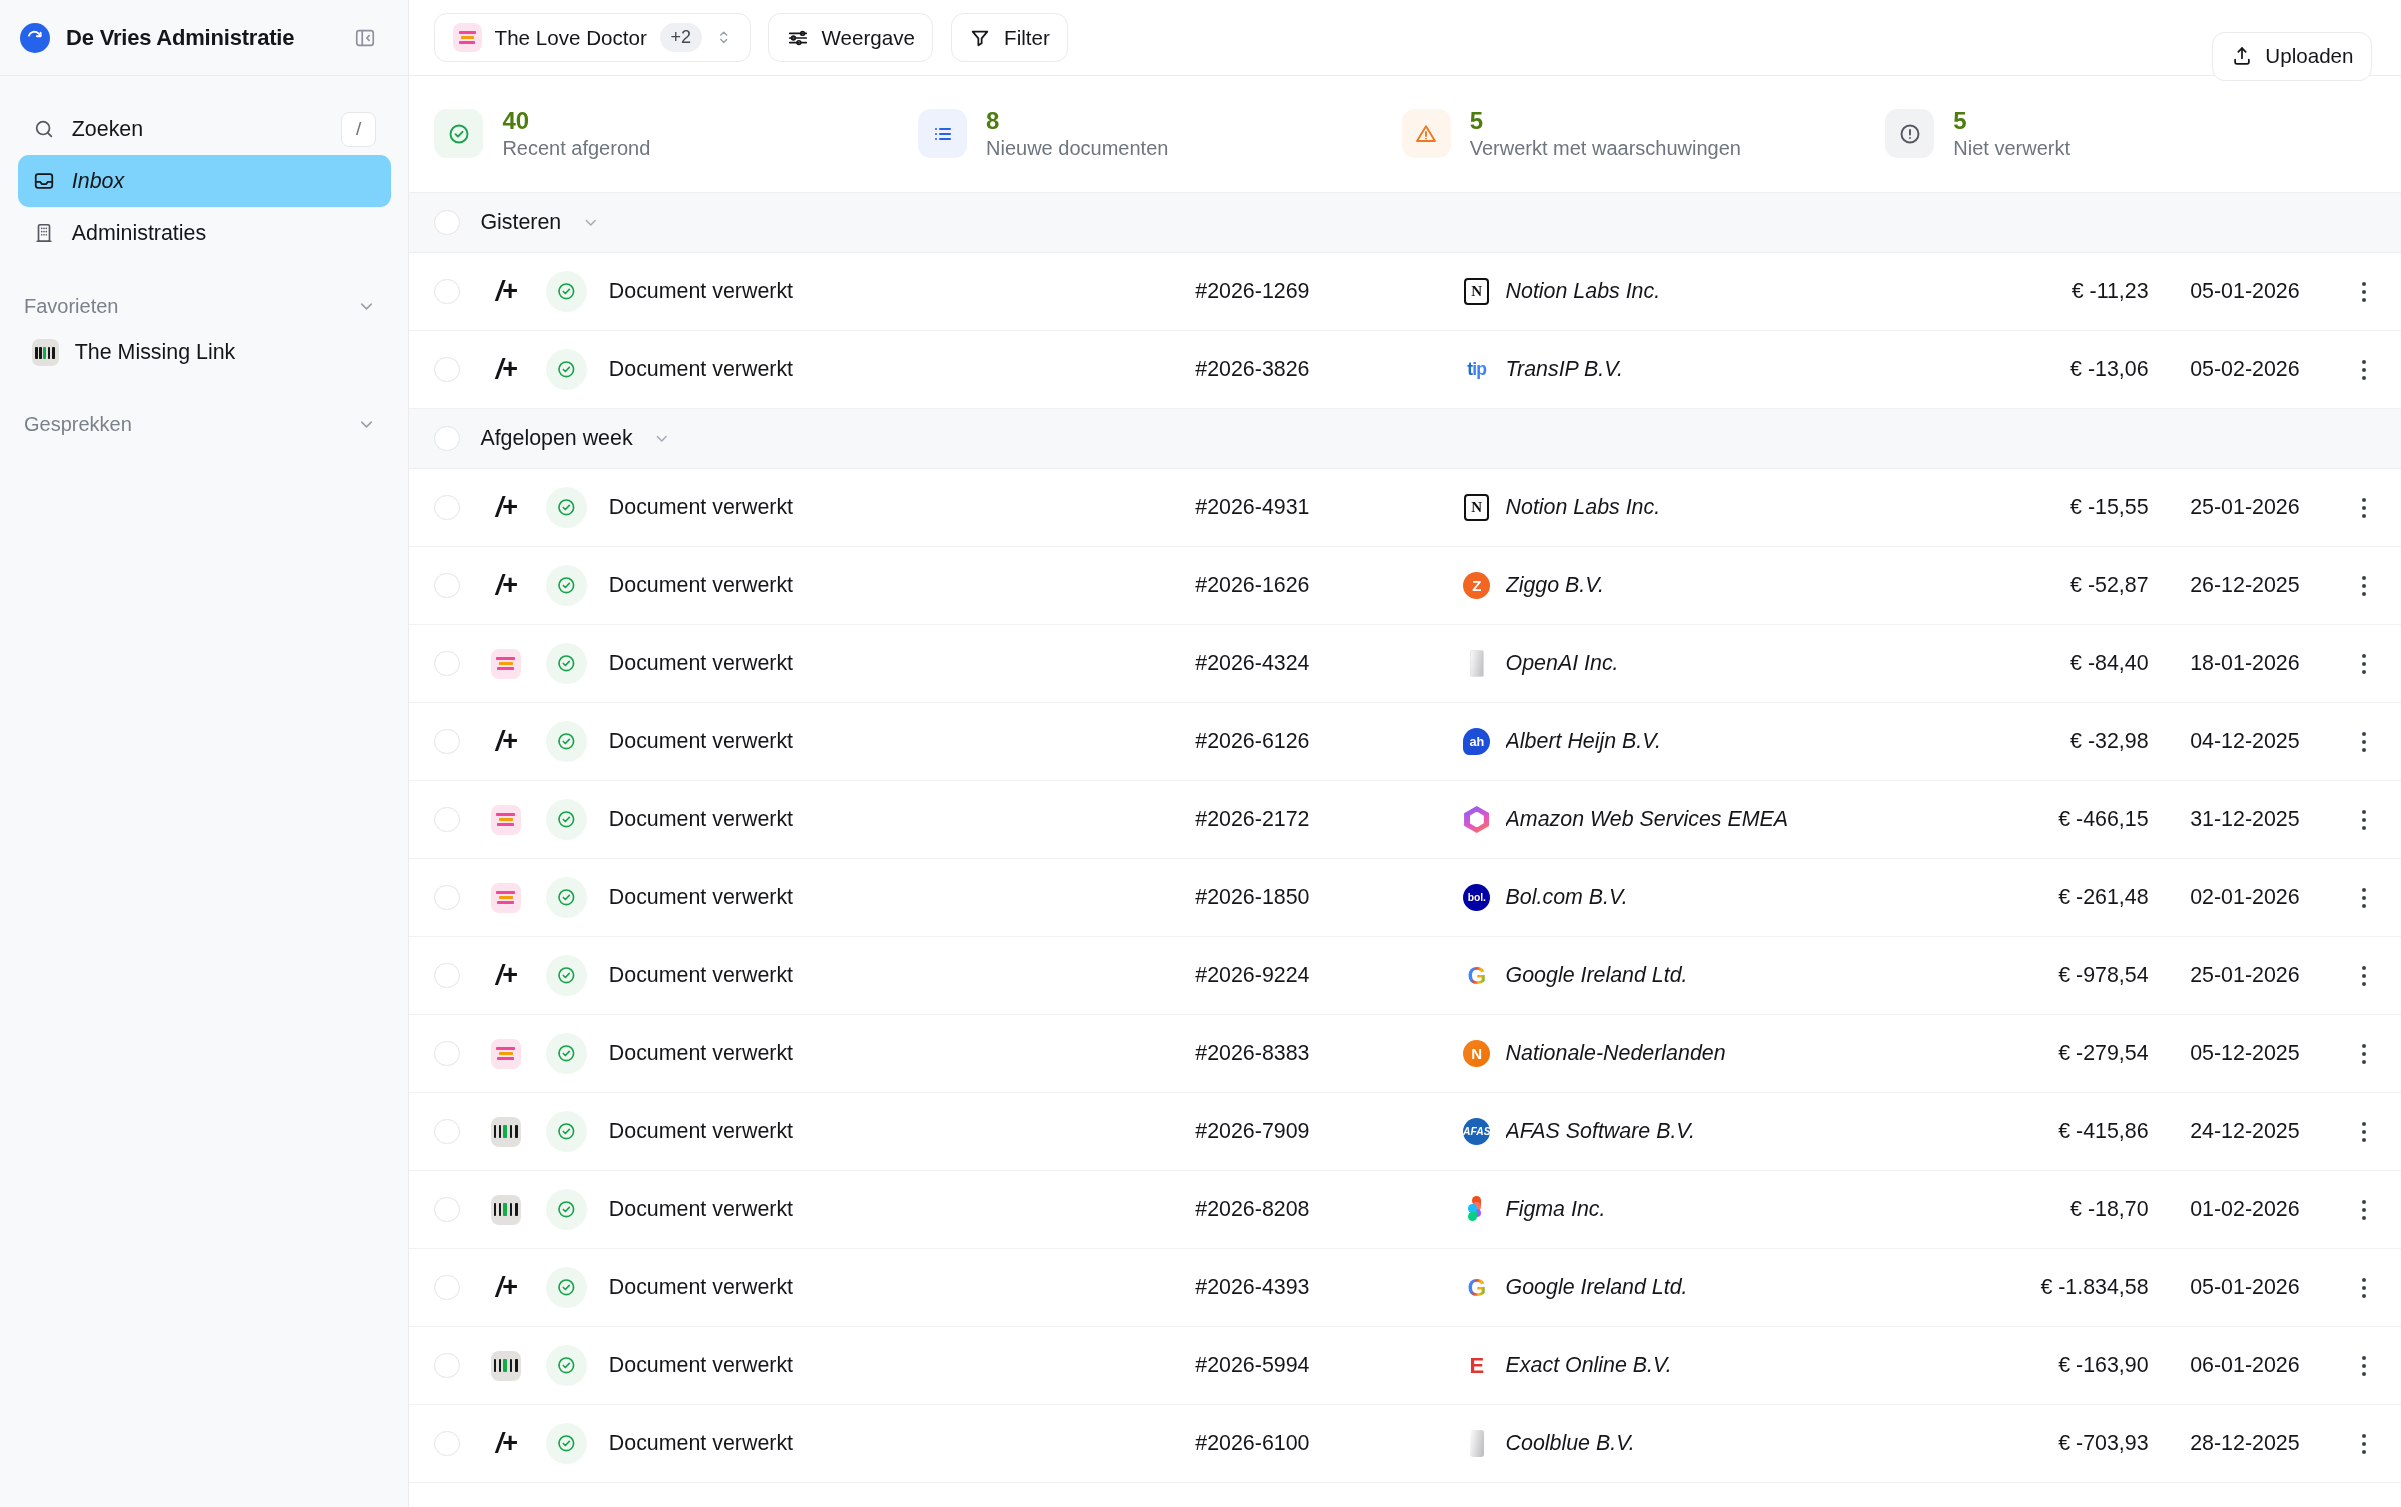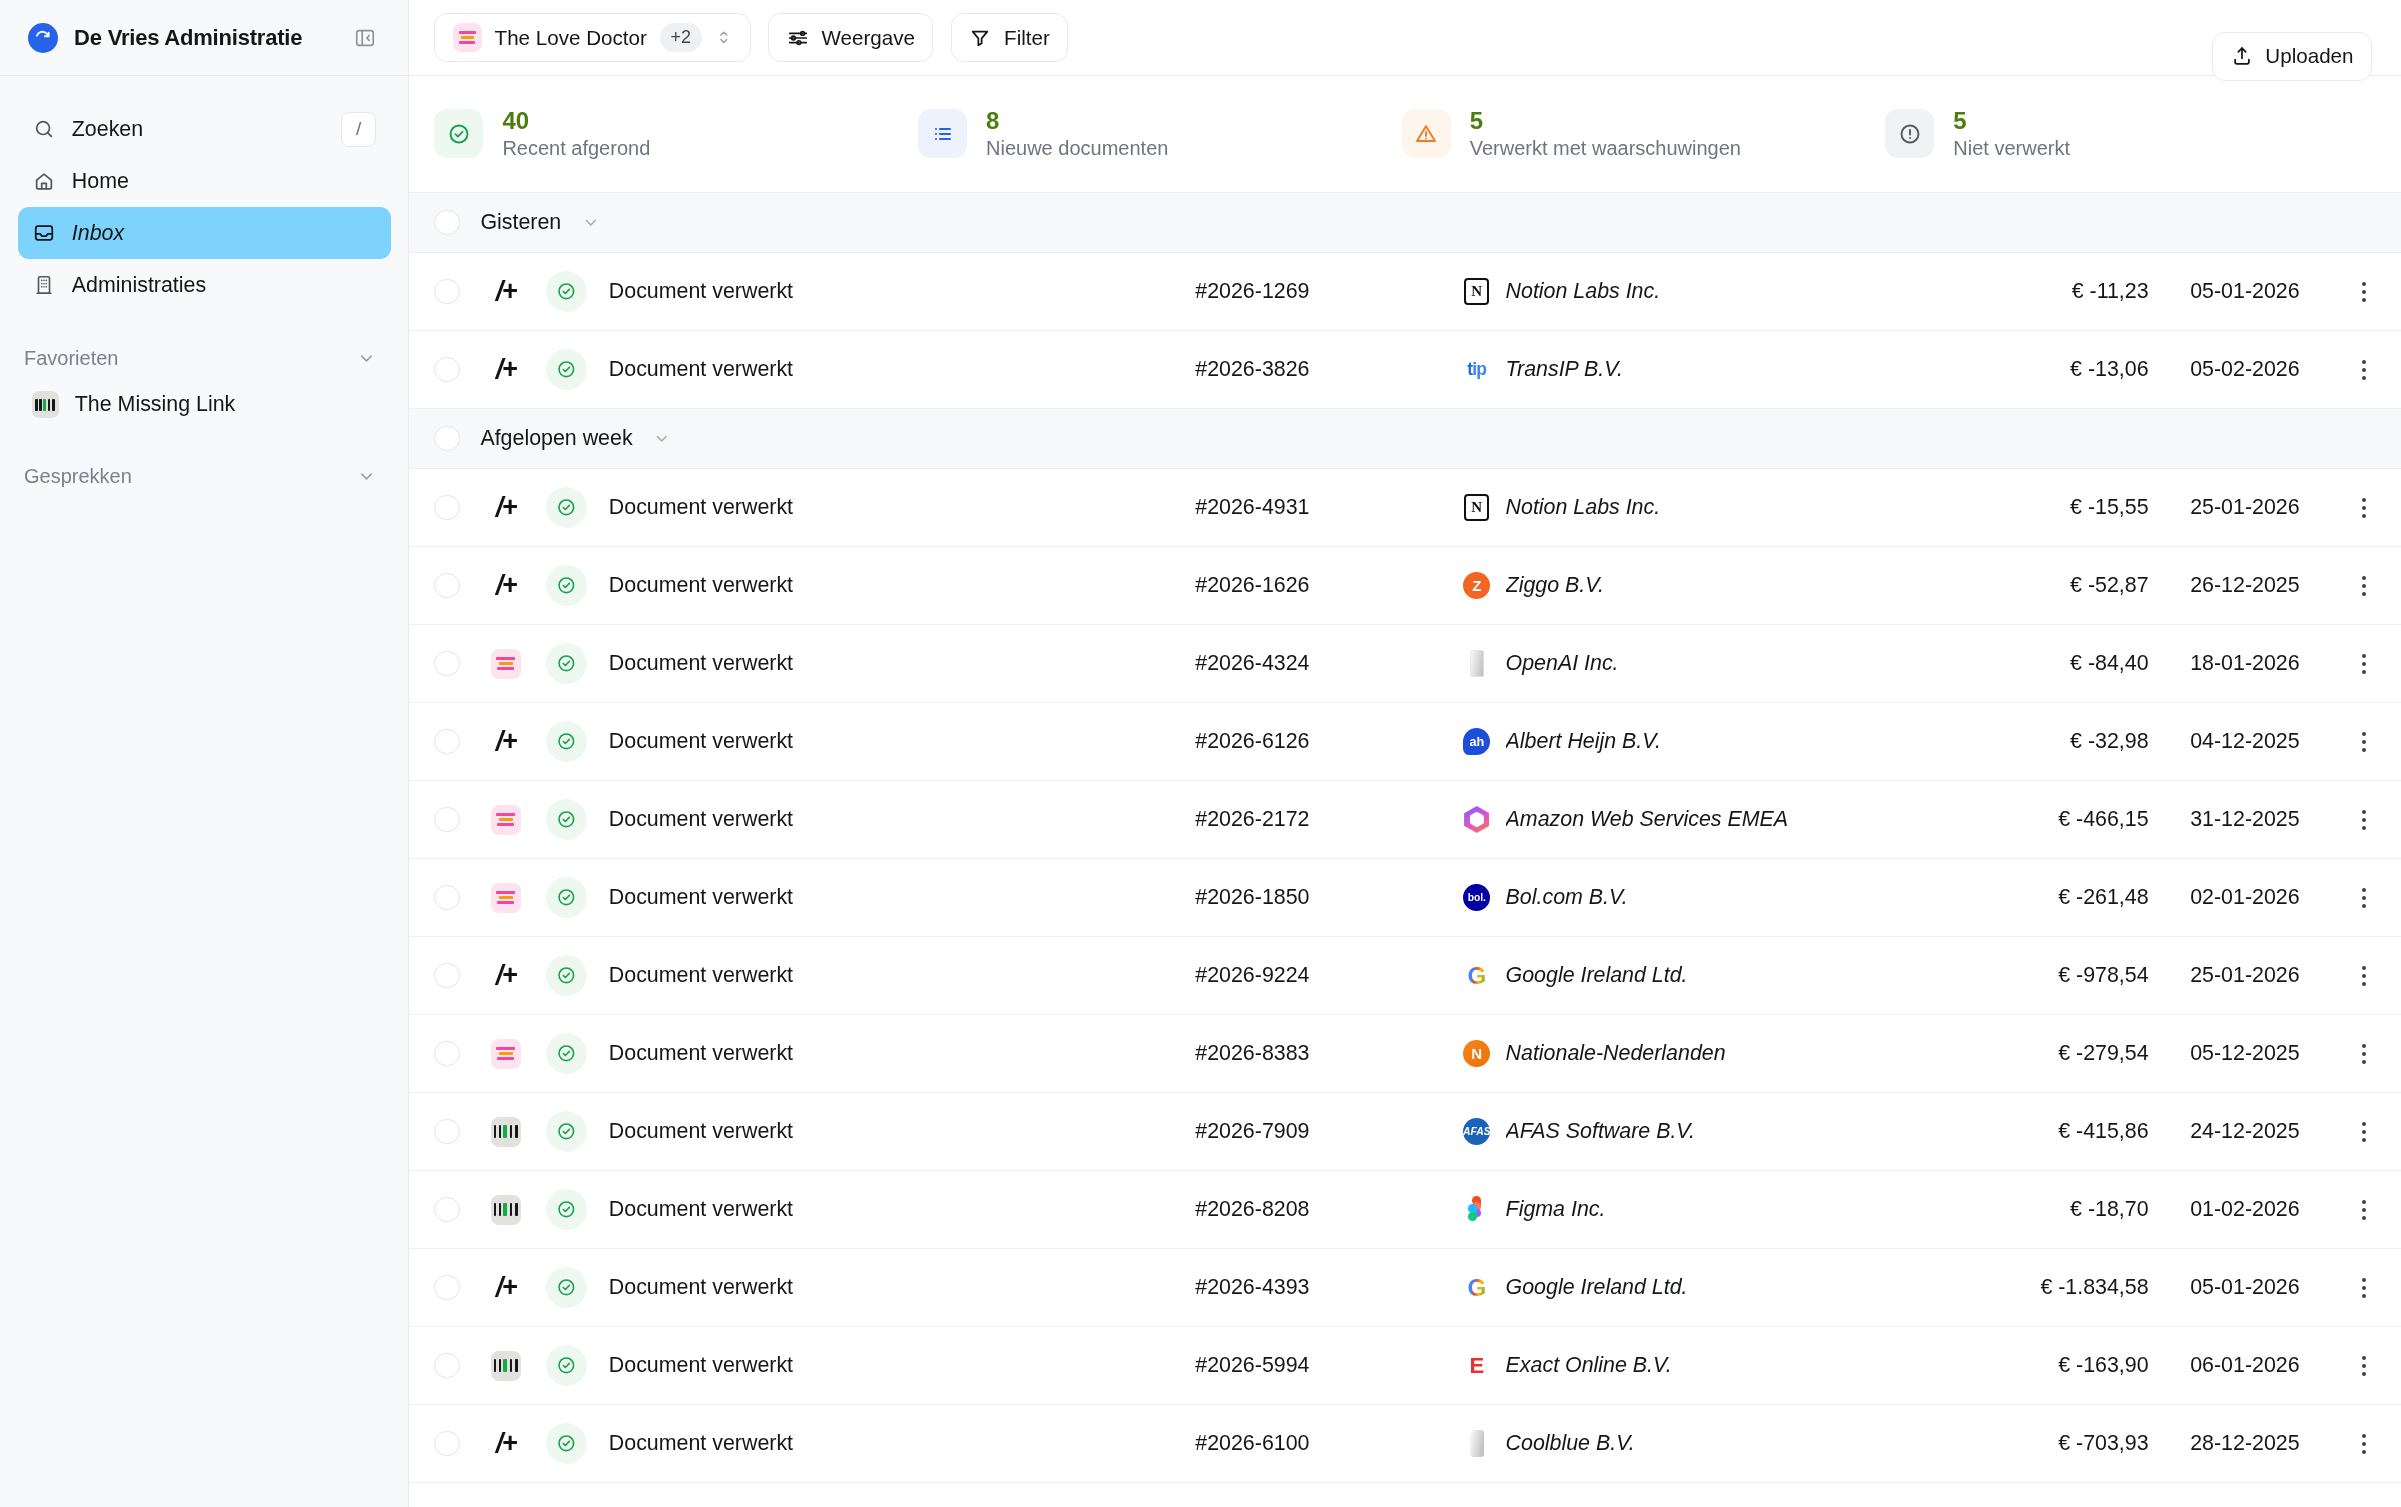--- a/index.html
+++ b/index.html
@@ -15,21 +15,21 @@
   
   .sidebar {
     width: 409px; flex: 0 0 409px; height: 100%;
     background: #f8f9fb;
     border-right: 1.6px solid #ececef;
     display: flex; flex-direction: column;
   }
   .sb-header {
     height: 76px; flex: 0 0 76px;
     display: flex; align-items: center;
-    padding: 0 27px 0 28px;
+    padding: 0 27px 0 20px;
     border-bottom: 1.6px solid #ececef;
   }
   .ws-logo {
     width: 30px; height: 30px; border-radius: 50%;
     background: #2563eb;
     display: flex; align-items: center; justify-content: center;
     flex: 0 0 30px;
     color: #fff; font-size: 17.5px; line-height: 1;
   }
   .ws-title {
@@ -204,29 +204,20 @@
         <span class="nav-ico">
           <svg width="22" height="22" viewBox="0 0 24 24" fill="none" stroke="currentColor" stroke-width="1.9" stroke-linecap="round">
               <circle cx="11" cy="11" r="7"></circle>
               <path d="M20 20l-3.6-3.6"></path>
             </svg>
         </span>
         <span class="nav-label">Zoeken</span>
         <span class="kbd">/</span>
       </div>
 
-      <div class="nav-item">
-        <span class="nav-ico">
-          <svg width="22" height="22" viewBox="0 0 24 24" fill="none" stroke="currentColor" stroke-width="1.9" stroke-linecap="round" stroke-linejoin="round">
-              <path d="M4 11l8-6.5 8 6.5v8a1.5 1.5 0 0 1-1.5 1.5h-13A1.5 1.5 0 0 1 4 19z"></path>
-              <path d="M9.5 20.5v-6h5v6"></path>
-            </svg>
-        </span>
-        <span class="nav-label">Home</span>
-      </div>
 
       <div class="nav-item active">
         <span class="nav-ico">
           <svg width="22" height="22" viewBox="0 0 24 24" fill="none" stroke="currentColor" stroke-width="1.9" stroke-linecap="round" stroke-linejoin="round">
               <rect x="3" y="4.5" width="18" height="15" rx="2.5"></rect>
               <path d="M3 13h5l1.6 2.3h4.8L16 13h5"></path>
             </svg>
         </span>
         <span class="nav-label">Inbox</span>
       </div>

